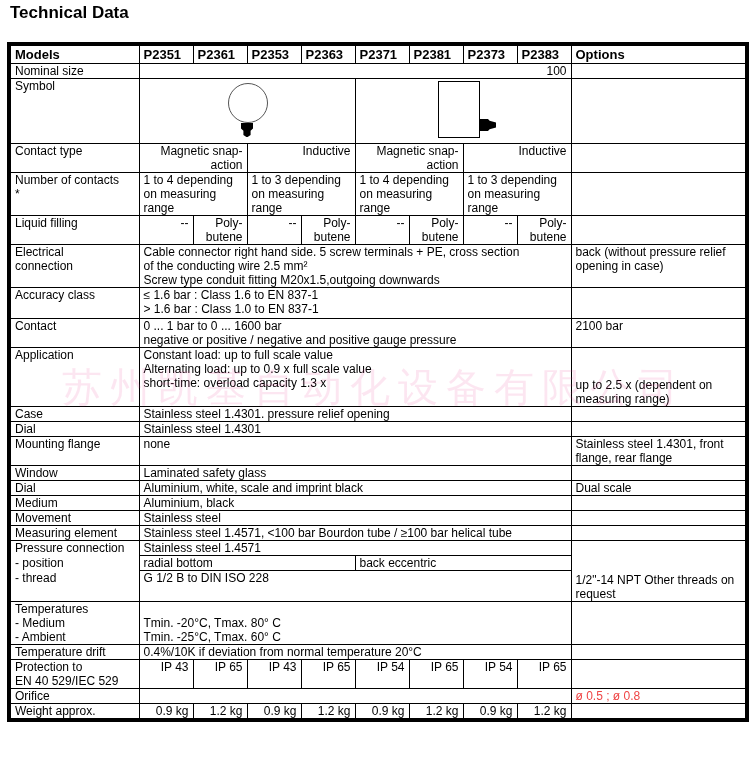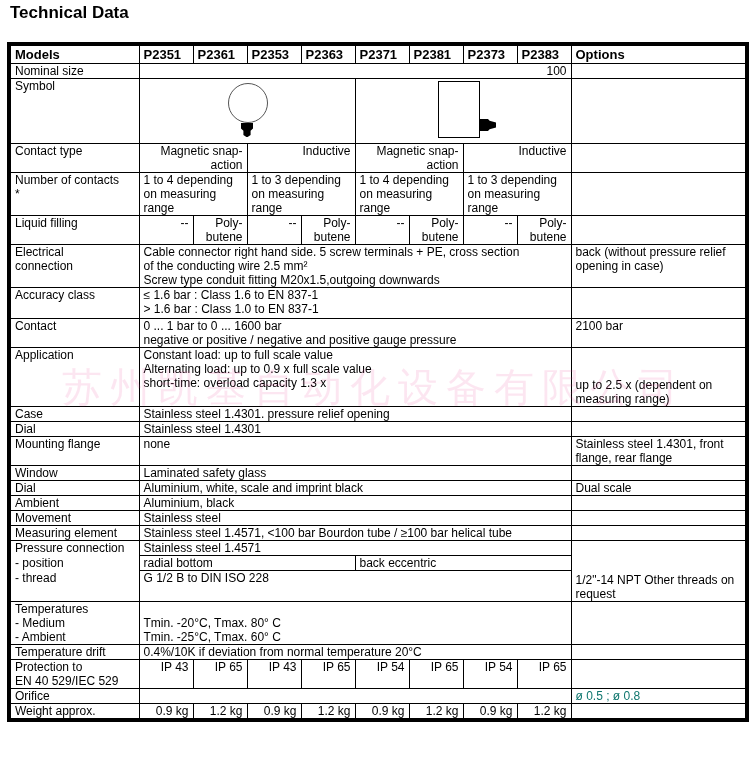--- a/index.html
+++ b/index.html
@@ -173,21 +173,21 @@
     <td></td>
   </tr>
 
   <tr>
     <td>Dial</td>
     <td colspan="8">Aluminium, white, scale and imprint black</td>
     <td>Dual scale</td>
   </tr>
 
   <tr>
-    <td>Ambient</td>
+    <td>Medium</td>
     <td colspan="8">Aluminium, black</td>
     <td></td>
   </tr>
 
   <tr>
     <td>Movement</td>
     <td colspan="8">Stainless steel</td>
     <td></td>
   </tr>
 
@@ -237,21 +237,21 @@
     <td class="c mid">IP 54</td>
     <td class="c mid">IP 65</td>
     <td class="c mid">IP 54</td>
     <td class="c mid">IP 65</td>
     <td></td>
   </tr>
 
   <tr>
     <td>Orifice</td>
     <td colspan="8"></td>
-    <td style="color:#0f766e">ø 0.5 ; ø 0.8</td>
+    <td style="color:#ef4444">ø 0.5 ; ø 0.8</td>
   </tr>
 
   <tr>
     <td>Weight approx.</td>
     <td class="c">0.9 kg</td>
     <td class="c">1.2 kg</td>
     <td class="c">0.9 kg</td>
     <td class="c">1.2 kg</td>
     <td class="c">0.9 kg</td>
     <td class="c">1.2 kg</td>

